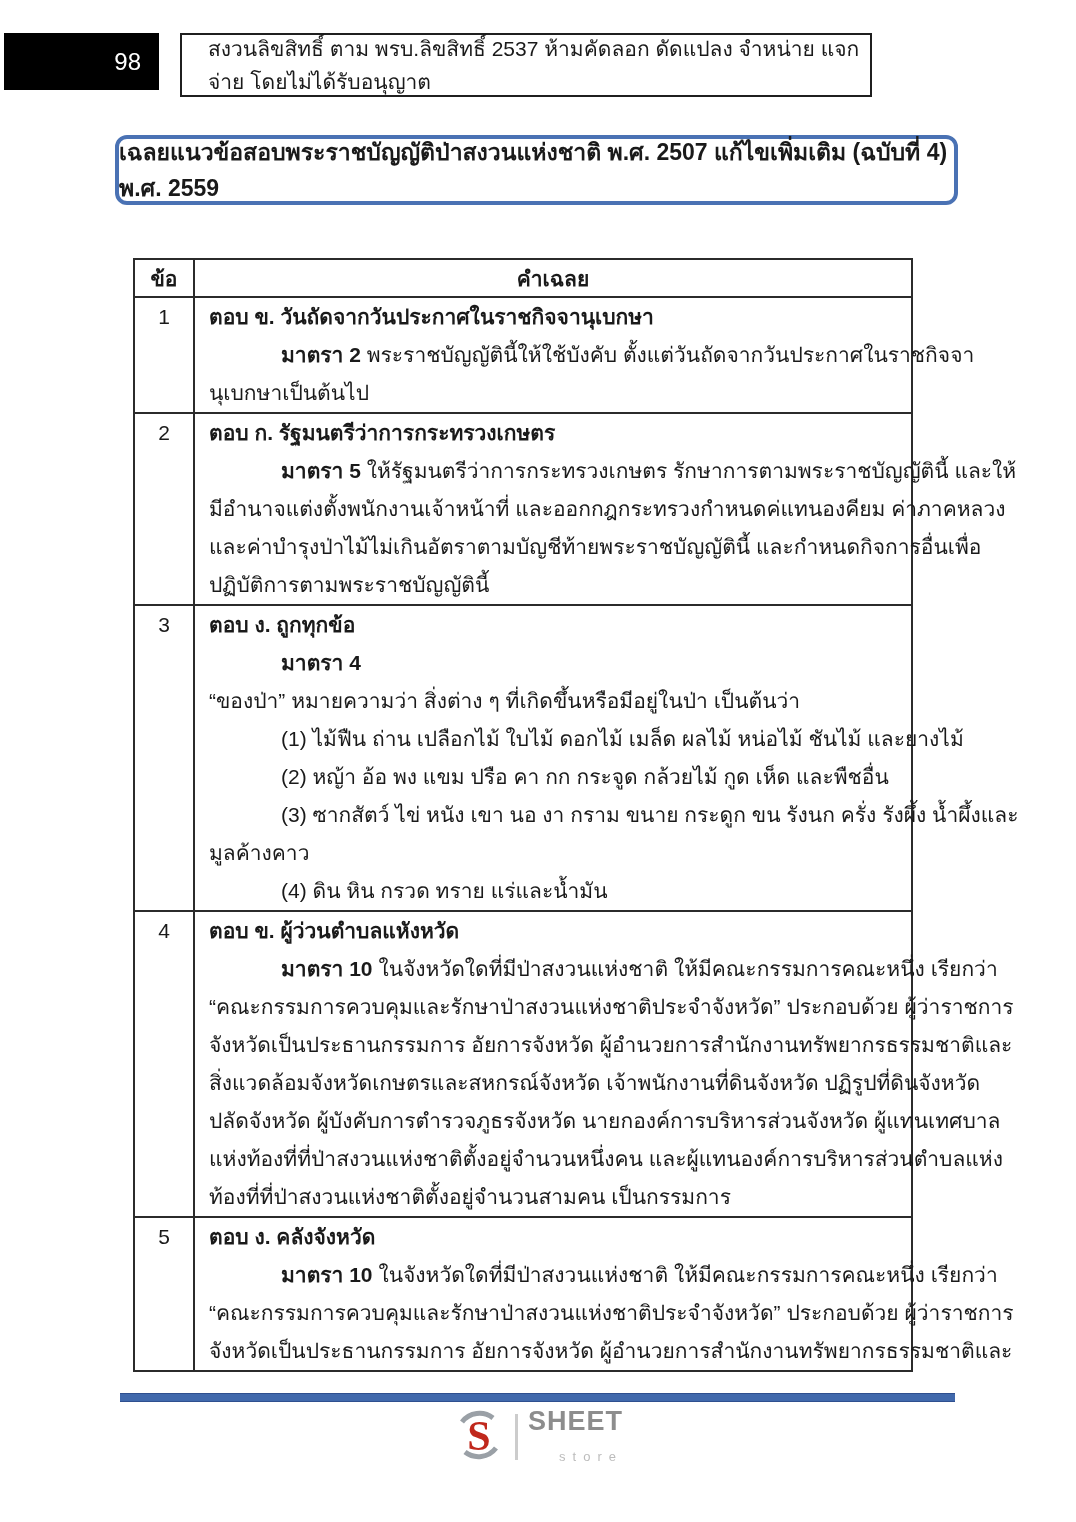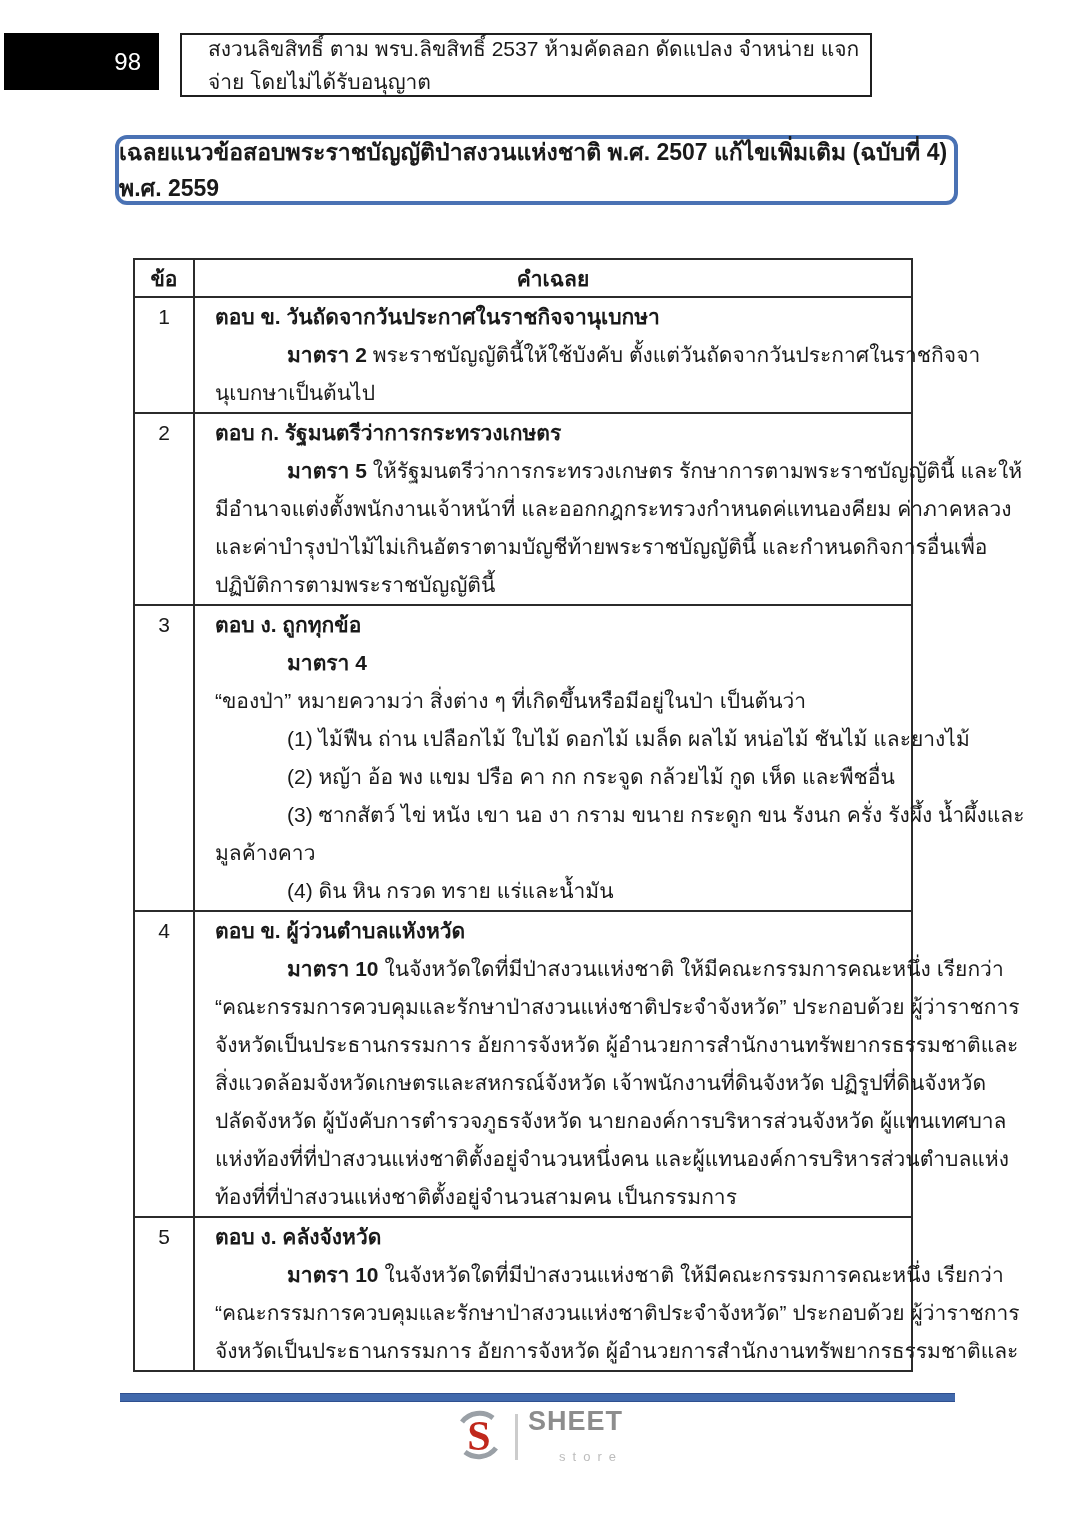--- a/index.html
+++ b/index.html
@@ -28,21 +28,21 @@
   table.answer-table{
     position:absolute;left:133px;top:258px;width:780px;border-collapse:collapse;
     font-size:21px;table-layout:fixed;
   }
   .answer-table th,.answer-table td{
     border:2px solid #2b2b2b;vertical-align:top;box-sizing:border-box;
   }
   .answer-table th{height:38px;font-size:21px;font-weight:bold;vertical-align:middle;padding:0;}
   col.c-no{width:60px;}
   td.col-no{text-align:center;line-height:38px;padding:0;}
-  td.col-ans{padding:0 20px;}
+  td.col-ans{padding:0 14px;}
   .line{line-height:38px;white-space:nowrap;overflow:visible;}
   .line.indent{padding-left:72px;}
   .line.bold{font-weight:bold;}
   .line b{font-weight:bold;}
   
   .footer-rule{
     position:absolute;left:120px;top:1393px;width:835px;height:9px;
     background:#4169ac;border-top:1px solid #2f4f8f;border-bottom:1px solid #2f4f8f;box-sizing:border-box;
   }
   .logo{

